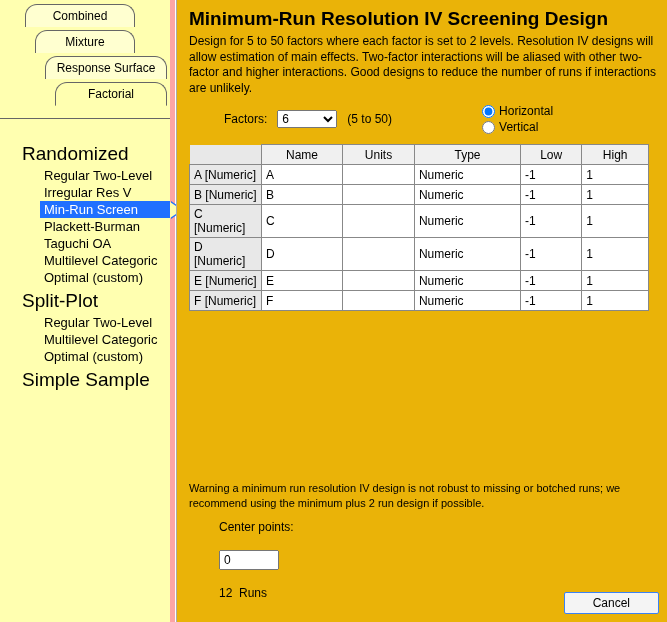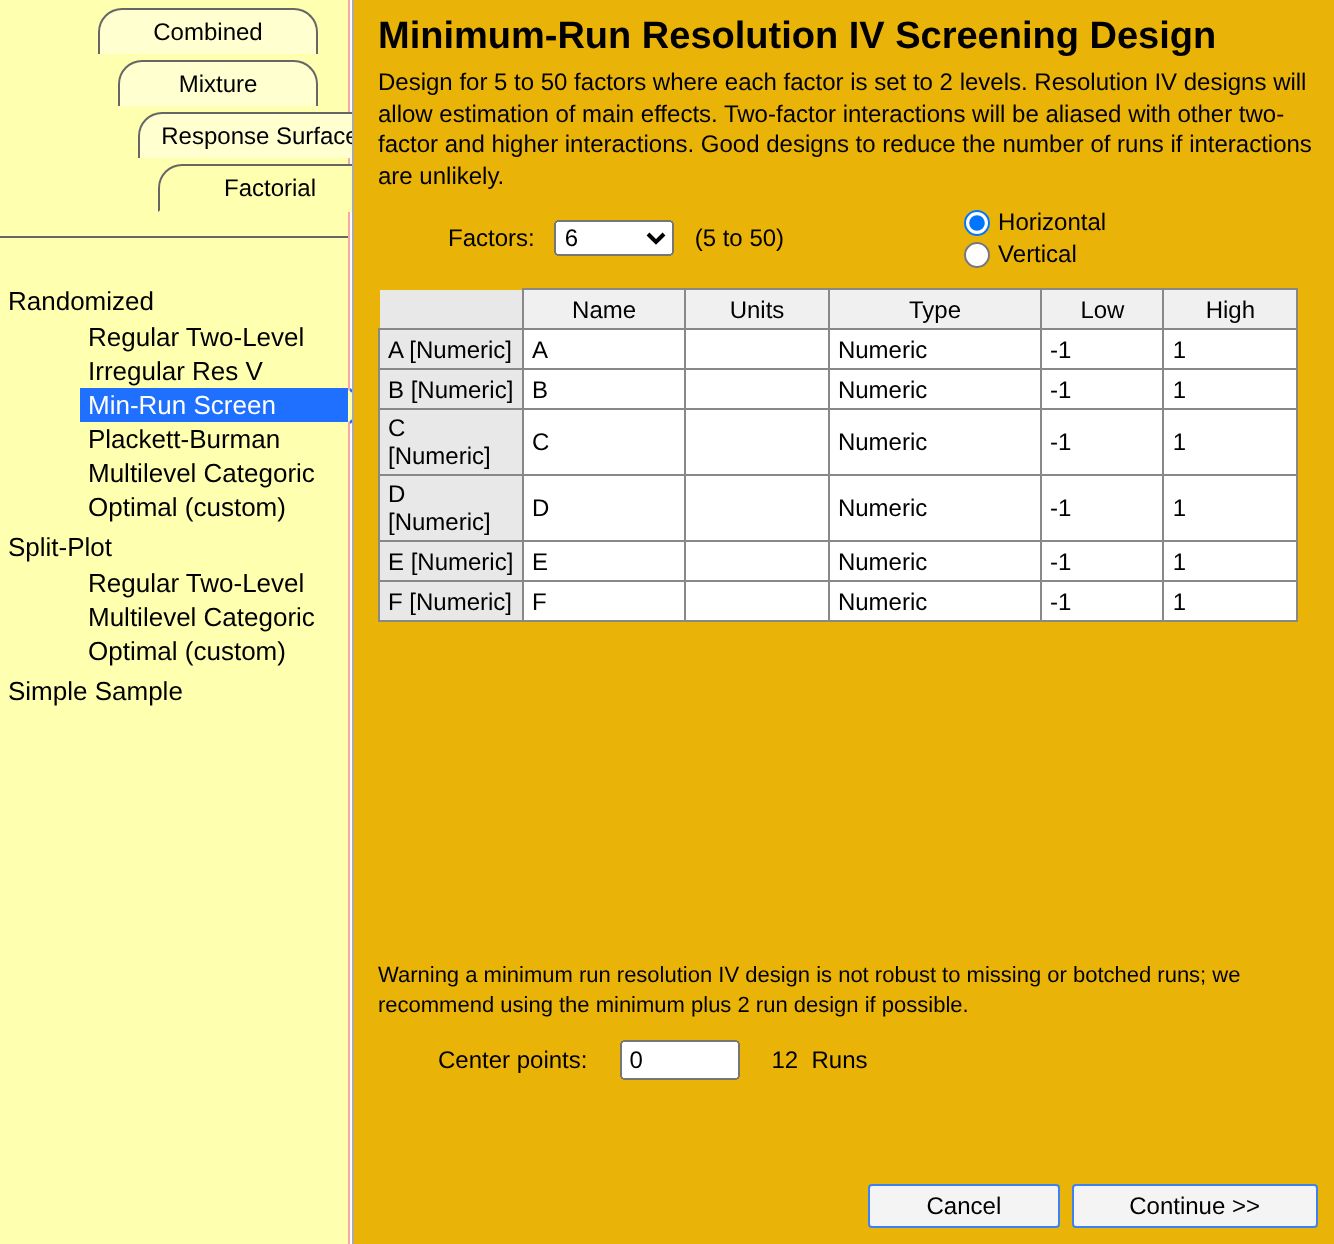--- a/index.html
+++ b/index.html
@@ -1,29 +1,29 @@
 <!DOCTYPE html>
 <html><head>
 <meta charset="utf-8">
 <style>
   * { box-sizing: border-box; }
   html, body { margin:0; padding:0; font-family: Arial, sans-serif; font-size:12px; color:#000; }
   #app { width:667px; height:622px; background:#fff; position:relative; overflow:hidden; }
 
   
-  .sidebar { position:absolute; left:0; top:0; width:175px; height:100%; background:#ffffb0; border-right:1px solid #fca5a5;padding-left:24px; }
+  .sidebar { position:absolute; left:0; top:0; width:175px; height:100%; background:#ffffb0; border-right:5px solid #fca5a5; }
   .tabs { position:relative; height:118px; }
   .tab { position:absolute; background:#ffffd0; border:1px solid #666; border-bottom:none; border-top-left-radius:12px; border-top-right-radius:12px; padding:4px 10px; text-align:center; font-size:12px; cursor:pointer; }
   .tab.combined { left:25px; top:4px; width:110px; }
   .tab.mixture  { left:35px; top:30px; width:100px; }
   .tab.response { left:45px; top:56px; width:122px; }
   .tab.factorial{ left:55px; top:82px; width:112px; }
   .tab.active { background:#ffffb0; border-bottom:1px solid #ffffb0; }
   .sidearea { position:absolute; top:118px; left:0; right:0; bottom:0; border-top:1px solid #666; padding-top:20px; }
-  .side-group { margin-left:4px; margin-top:4px; margin-bottom:2px; font-size:13px; }
+  .side-group { margin-left:22px; margin-top:4px; margin-bottom:2px; font-size:19px; }
   .side-item { margin-left:40px; font-size:13px; padding:1px 4px; cursor:pointer; border-radius:0; }
   .side-item.selected { background:#2070ff; color:#fff; position:relative; }
   .side-item.selected::after {
     content:""; position:absolute; right:-12px; top:50%; transform:translateY(-50%);
     width:0; height:0; border-top:8px solid transparent; border-bottom:8px solid transparent;
     border-left:12px solid #ffffb0;
   }
   .side-item.selected::before {
     content:""; position:absolute; right:-14px; top:50%; transform:translateY(-50%);
     width:0; height:0; border-top:9px solid transparent; border-bottom:9px solid transparent;
@@ -47,21 +47,21 @@
   table.ftable th { background:#f0f0f0; font-weight:normal; text-align:center; }
   table.ftable th.rowhead { background:#e8e8e8; width:72px; text-align:left; }
   table.ftable td { background:#fff; }
   table.ftable th.corner { background:#e8e8e8; border-top:none; border-left:none; }
 
   .warn { font-size:11px; margin-top:170px; line-height:1.3; }
 
   .run-options { margin-top:12px; }
   .run-options label { display:flex; align-items:center; gap:6px; font-size:12px; margin:4px 0; }
 
-  .center-row { display:flex; align-items:center; gap:16px; margin:10px 0 0 30px; font-size:12px; }
+  .center-row { display:flex; gap:16px; margin:10px 0 0 30px; font-size:12px;flex-direction:column; }
   .center-row input[type=text] { width:60px; font-size:12px; padding:1px 3px; }
 
   .btnbar { position:absolute; bottom:8px; right:8px; display:flex; gap:6px; }
   .btn { font-size:12px; padding:3px 28px; background:#f4f4f4; border:1px solid #3b82f6; border-radius:2px; cursor:pointer; }
 
   input[type=radio] { margin:0; }
 </style>
 </head>
 <body>
 
@@ -72,20 +72,21 @@
       <div class="tab mixture">Mixture</div>
       <div class="tab response">Response Surface</div>
       <div class="tab factorial active">Factorial</div>
     </div>
     <div class="sidearea" id="sidearea">
         <div class="side-group">Randomized</div>
         <div class="side-item">Regular Two-Level</div>
         <div class="side-item">Irregular Res V</div>
         <div class="side-item selected">Min-Run Screen</div>
         <div class="side-item">Plackett-Burman</div>
+        <div class="side-item">Taguchi OA</div>
         <div class="side-item">Multilevel Categoric</div>
         <div class="side-item">Optimal (custom)</div>
         <div class="side-group">Split-Plot</div>
         <div class="side-item">Regular Two-Level</div>
         <div class="side-item">Multilevel Categoric</div>
         <div class="side-item">Optimal (custom)</div>
         <div class="side-group">Simple Sample</div>
       </div>
   </div>
 
@@ -180,16 +181,15 @@
       <span>Center points:</span>
       <input type="text" value="0" style="">
       <span>
         <span>12</span>&nbsp;
         <span>Runs</span>
       </span>
     </div>
 
     <div class="btnbar">
       <button class="btn">Cancel</button>
-      <button class="btn">Continue &gt;&gt;</button>
     </div>
   </div>
 </div>
 
 </body></html>

